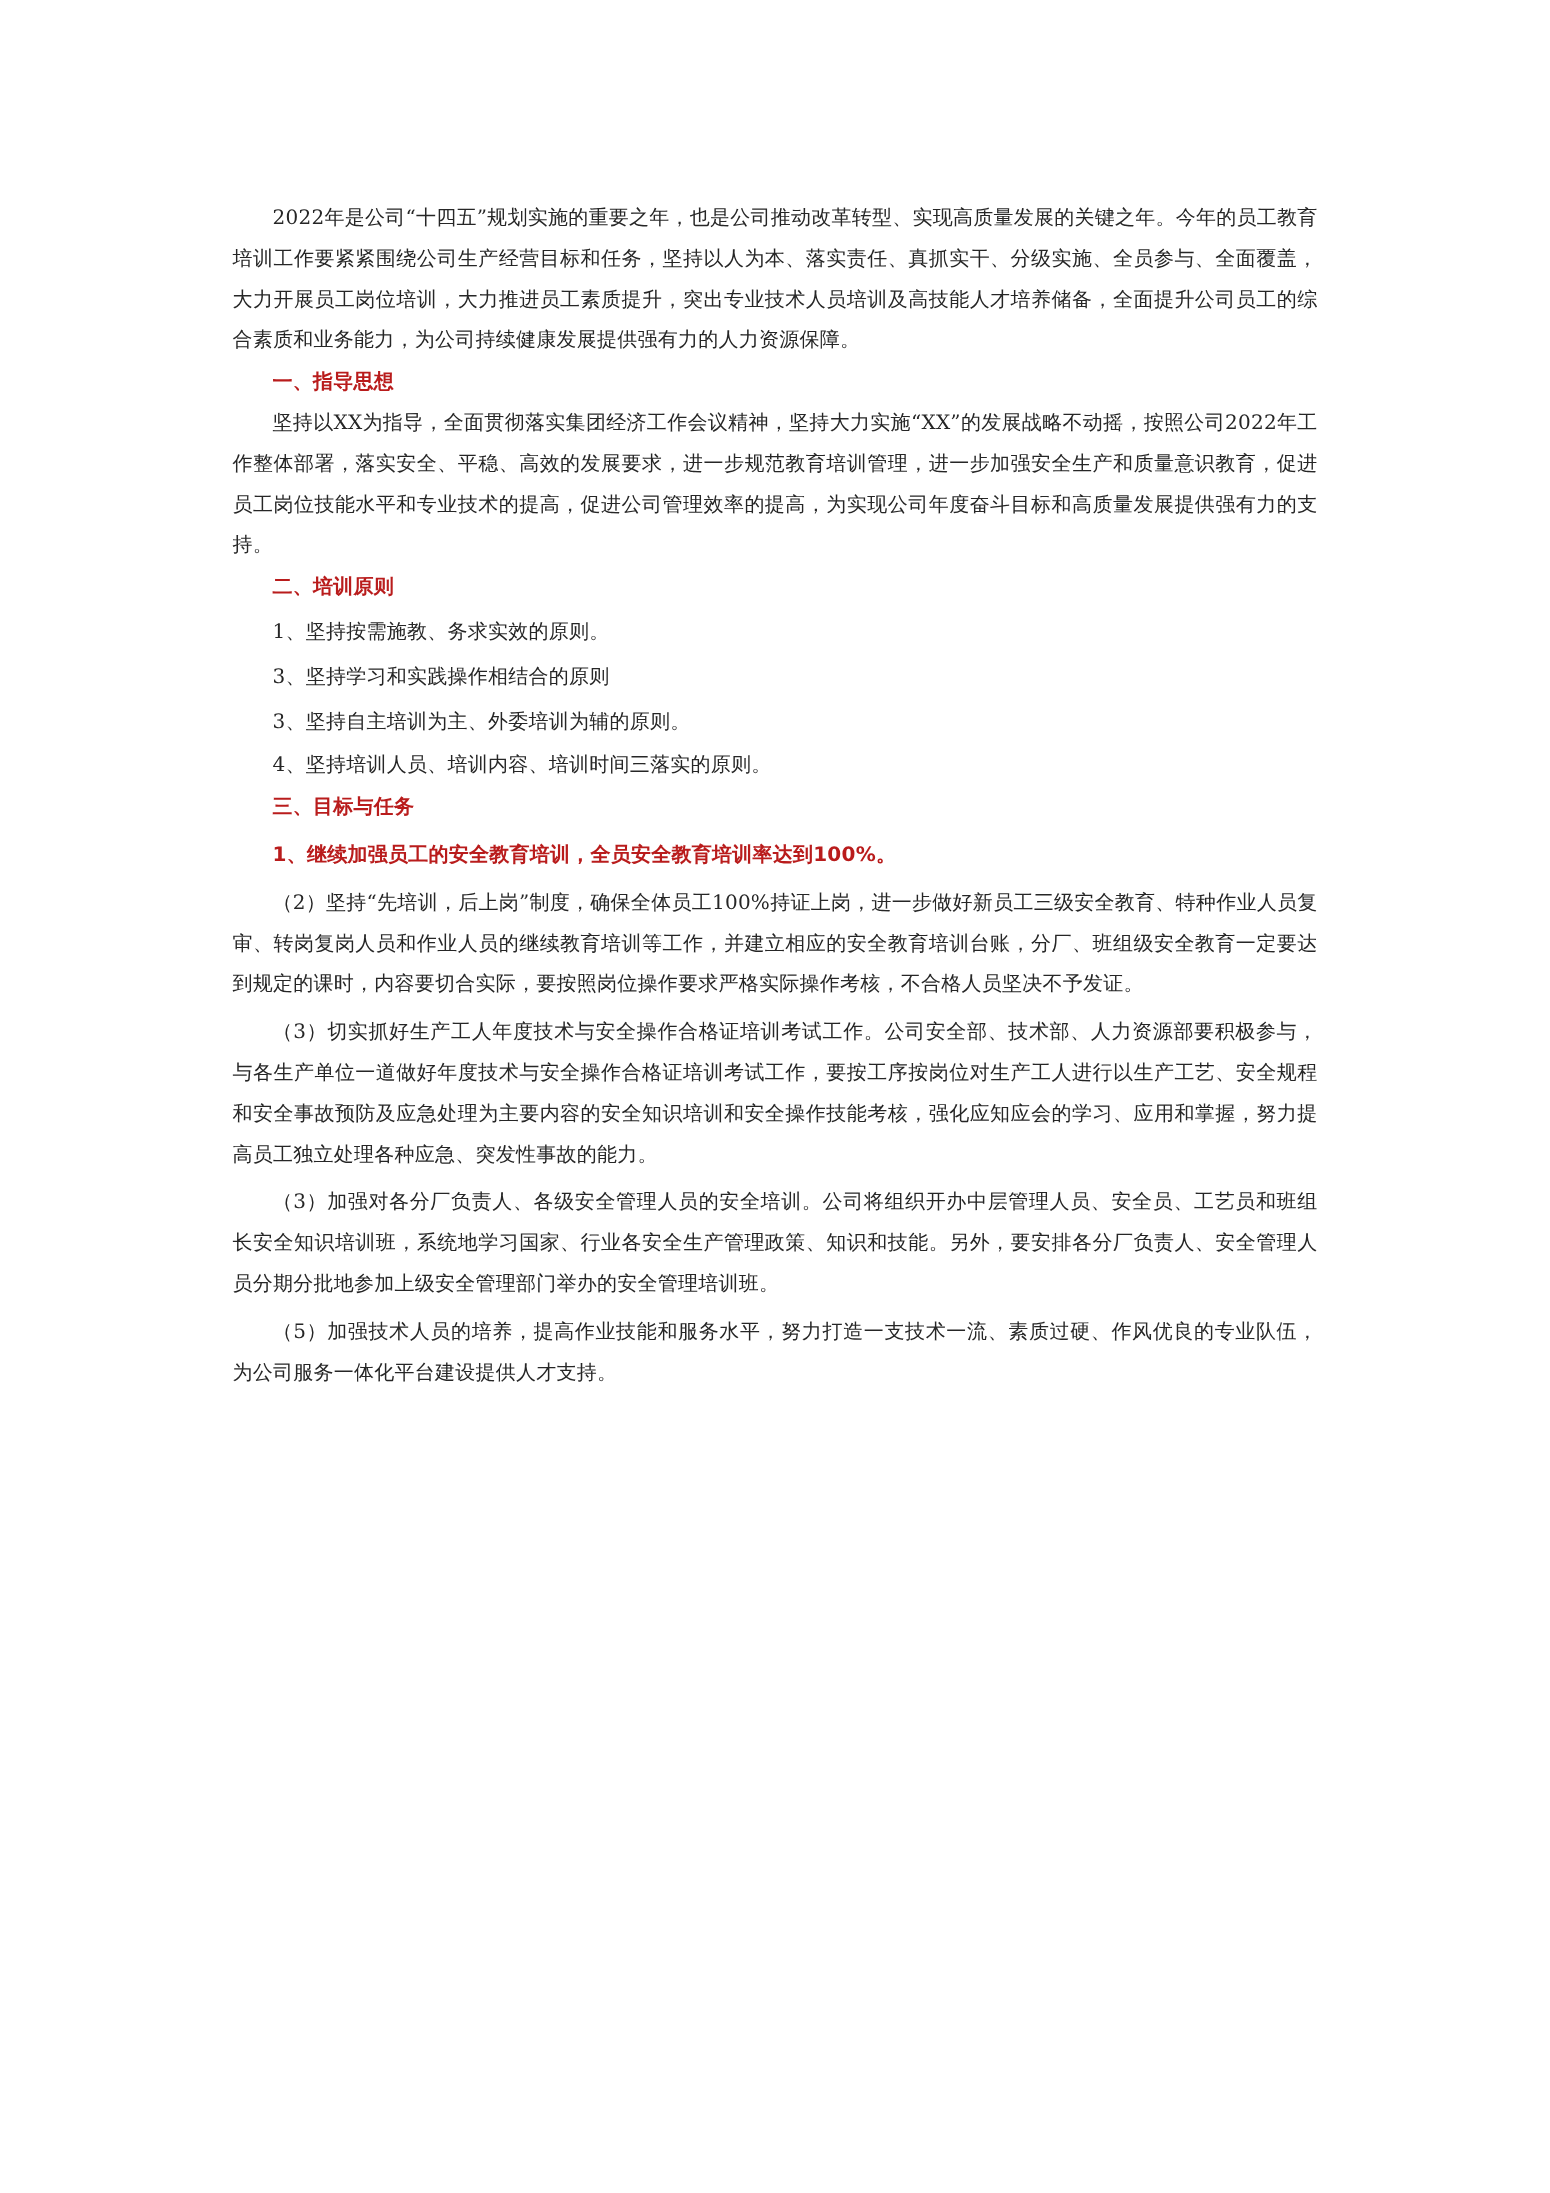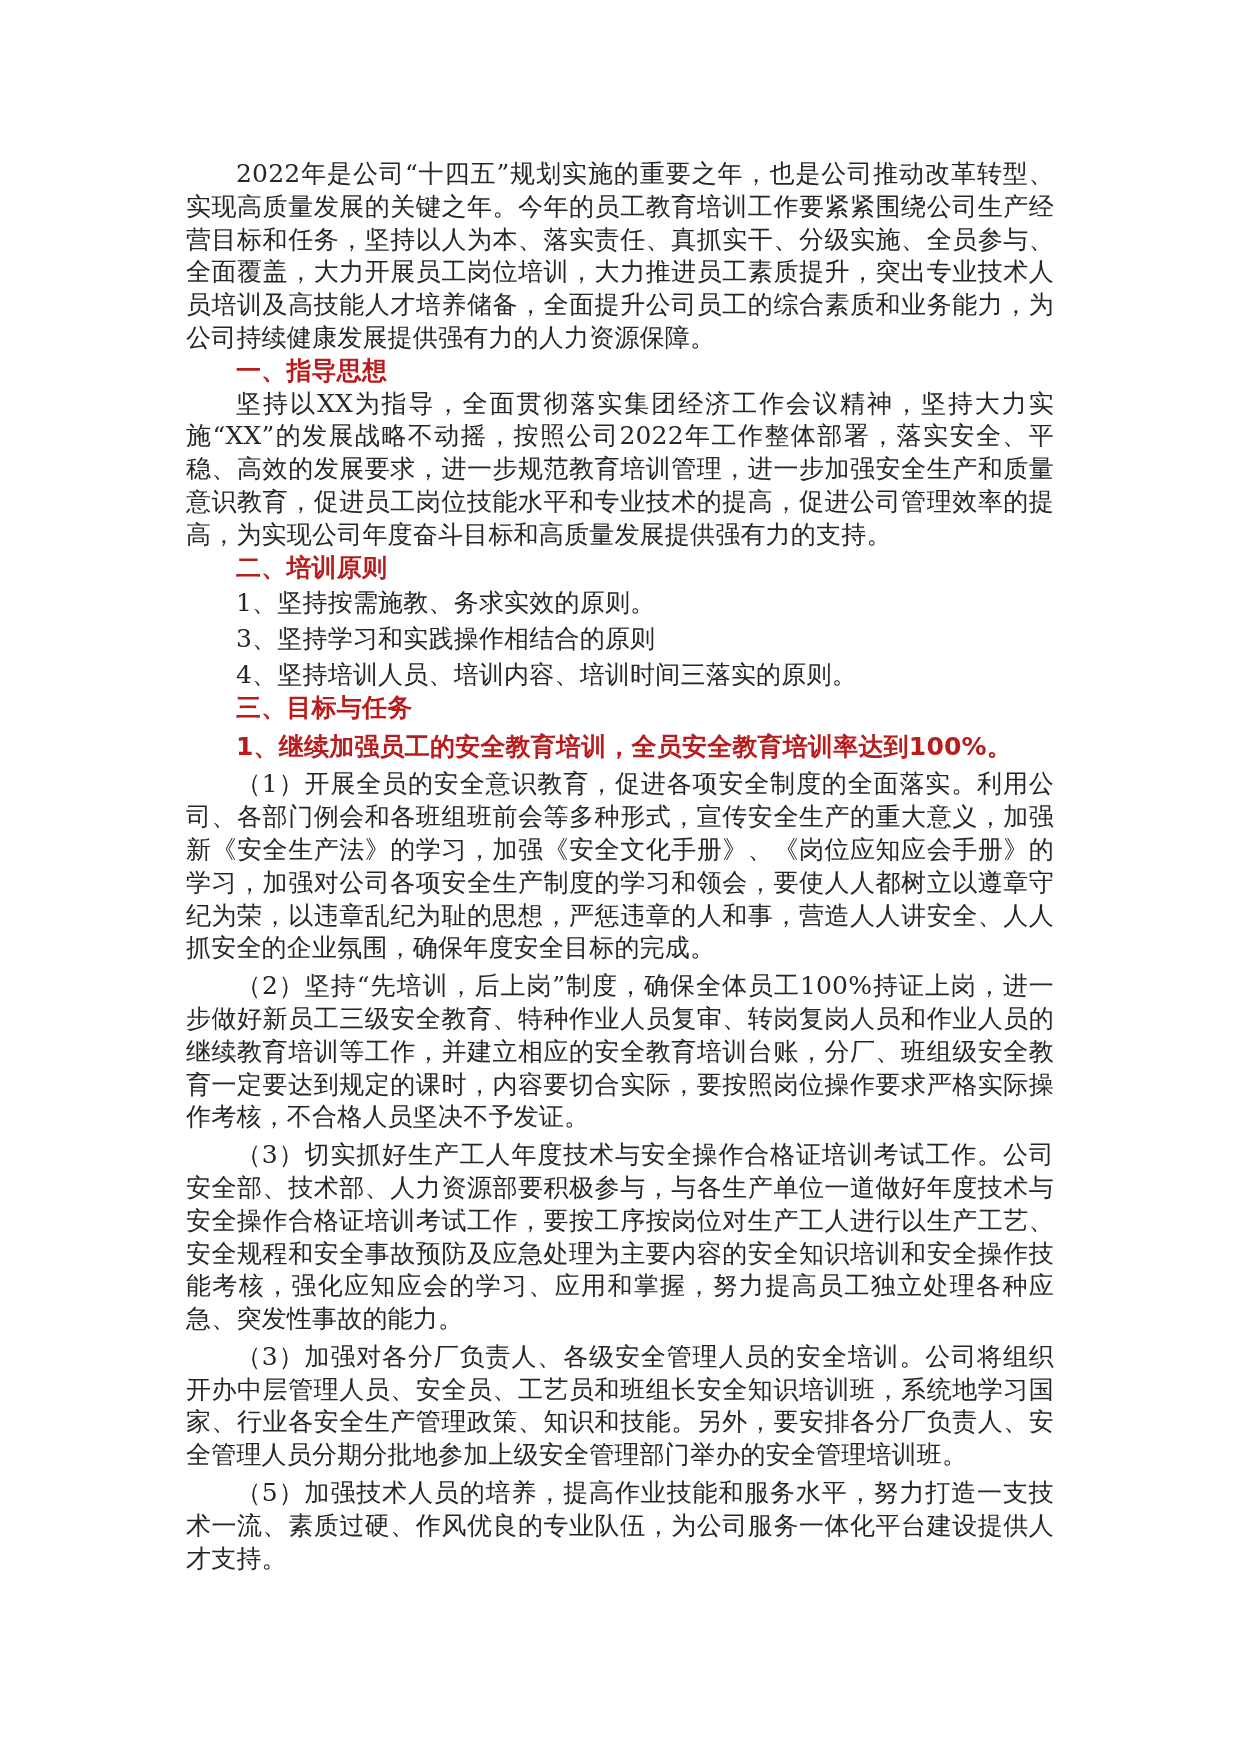--- a/index.html
+++ b/index.html
@@ -13,21 +13,21 @@
       position: relative;
       overflow: hidden;
     }
     .page {
       position: absolute;
       left: 186px;
       top: 158px;
       width: 868px;
       color: #262626;
       font-family: "DejaVu Serif", "Liberation Serif", serif;
-      font-size: 25px;
+      font-size: 16px;
       line-height: 32.8px;
       letter-spacing: 0.2px;
     }
     .p {
       margin: 0;
       text-indent: 2em;
       text-align: justify;
       text-justify: inter-character;
     }
     .p.sub {
@@ -56,22 +56,22 @@
 
 <div class="page">
   <p class="p">2022年是公司“十四五”规划实施的重要之年，也是公司推动改革转型、实现高质量发展的关键之年。今年的员工教育培训工作要紧紧围绕公司生产经营目标和任务，坚持以人为本、落实责任、真抓实干、分级实施、全员参与、全面覆盖，大力开展员工岗位培训，大力推进员工素质提升，突出专业技术人员培训及高技能人才培养储备，全面提升公司员工的综合素质和业务能力，为公司持续健康发展提供强有力的人力资源保障。</p>
 
   <p class="h">一、指导思想</p>
   <p class="p">坚持以XX为指导，全面贯彻落实集团经济工作会议精神，坚持大力实施“XX”的发展战略不动摇，按照公司2022年工作整体部署，落实安全、平稳、高效的发展要求，进一步规范教育培训管理，进一步加强安全生产和质量意识教育，促进员工岗位技能水平和专业技术的提高，促进公司管理效率的提高，为实现公司年度奋斗目标和高质量发展提供强有力的支持。</p>
 
   <p class="h">二、培训原则</p>
   <p class="li first">1、坚持按需施教、务求实效的原则。</p>
   <p class="li">3、坚持学习和实践操作相结合的原则</p>
+  <p class="li">3、坚持自主培训为主、外委培训为辅的原则。</p>
   <p class="li">4、坚持培训人员、培训内容、培训时间三落实的原则。</p>
 
   <p class="h">三、目标与任务</p>
   <p class="h task">1、继续加强员工的安全教育培训，全员安全教育培训率达到100%。</p>
-  <p class="p sub">（1）开展全员的安全意识教育，促进各项安全制度的全面落实。利用公司、各部门例会和各班组班前会等多种形式，宣传安全生产的重大意义，加强新《安全生产法》的学习，加强《安全文化手册》、《岗位应知应会手册》的学习，加强对公司各项安全生产制度的学习和领会，要使人人都树立以遵章守纪为荣，以违章乱纪为耻的思想，严惩违章的人和事，营造人人讲安全、人人抓安全的企业氛围，确保年度安全目标的完成。</p>
   <p class="p sub">（2）坚持“先培训，后上岗”制度，确保全体员工100%持证上岗，进一步做好新员工三级安全教育、特种作业人员复审、转岗复岗人员和作业人员的继续教育培训等工作，并建立相应的安全教育培训台账，分厂、班组级安全教育一定要达到规定的课时，内容要切合实际，要按照岗位操作要求严格实际操作考核，不合格人员坚决不予发证。</p>
   <p class="p sub">（3）切实抓好生产工人年度技术与安全操作合格证培训考试工作。公司安全部、技术部、人力资源部要积极参与，与各生产单位一道做好年度技术与安全操作合格证培训考试工作，要按工序按岗位对生产工人进行以生产工艺、安全规程和安全事故预防及应急处理为主要内容的安全知识培训和安全操作技能考核，强化应知应会的学习、应用和掌握，努力提高员工独立处理各种应急、突发性事故的能力。</p>
   <p class="p sub">（3）加强对各分厂负责人、各级安全管理人员的安全培训。公司将组织开办中层管理人员、安全员、工艺员和班组长安全知识培训班，系统地学习国家、行业各安全生产管理政策、知识和技能。另外，要安排各分厂负责人、安全管理人员分期分批地参加上级安全管理部门举办的安全管理培训班。</p>
   <p class="p sub">（5）加强技术人员的培养，提高作业技能和服务水平，努力打造一支技术一流、素质过硬、作风优良的专业队伍，为公司服务一体化平台建设提供人才支持。</p>
 </div>
 
 </body></html>

